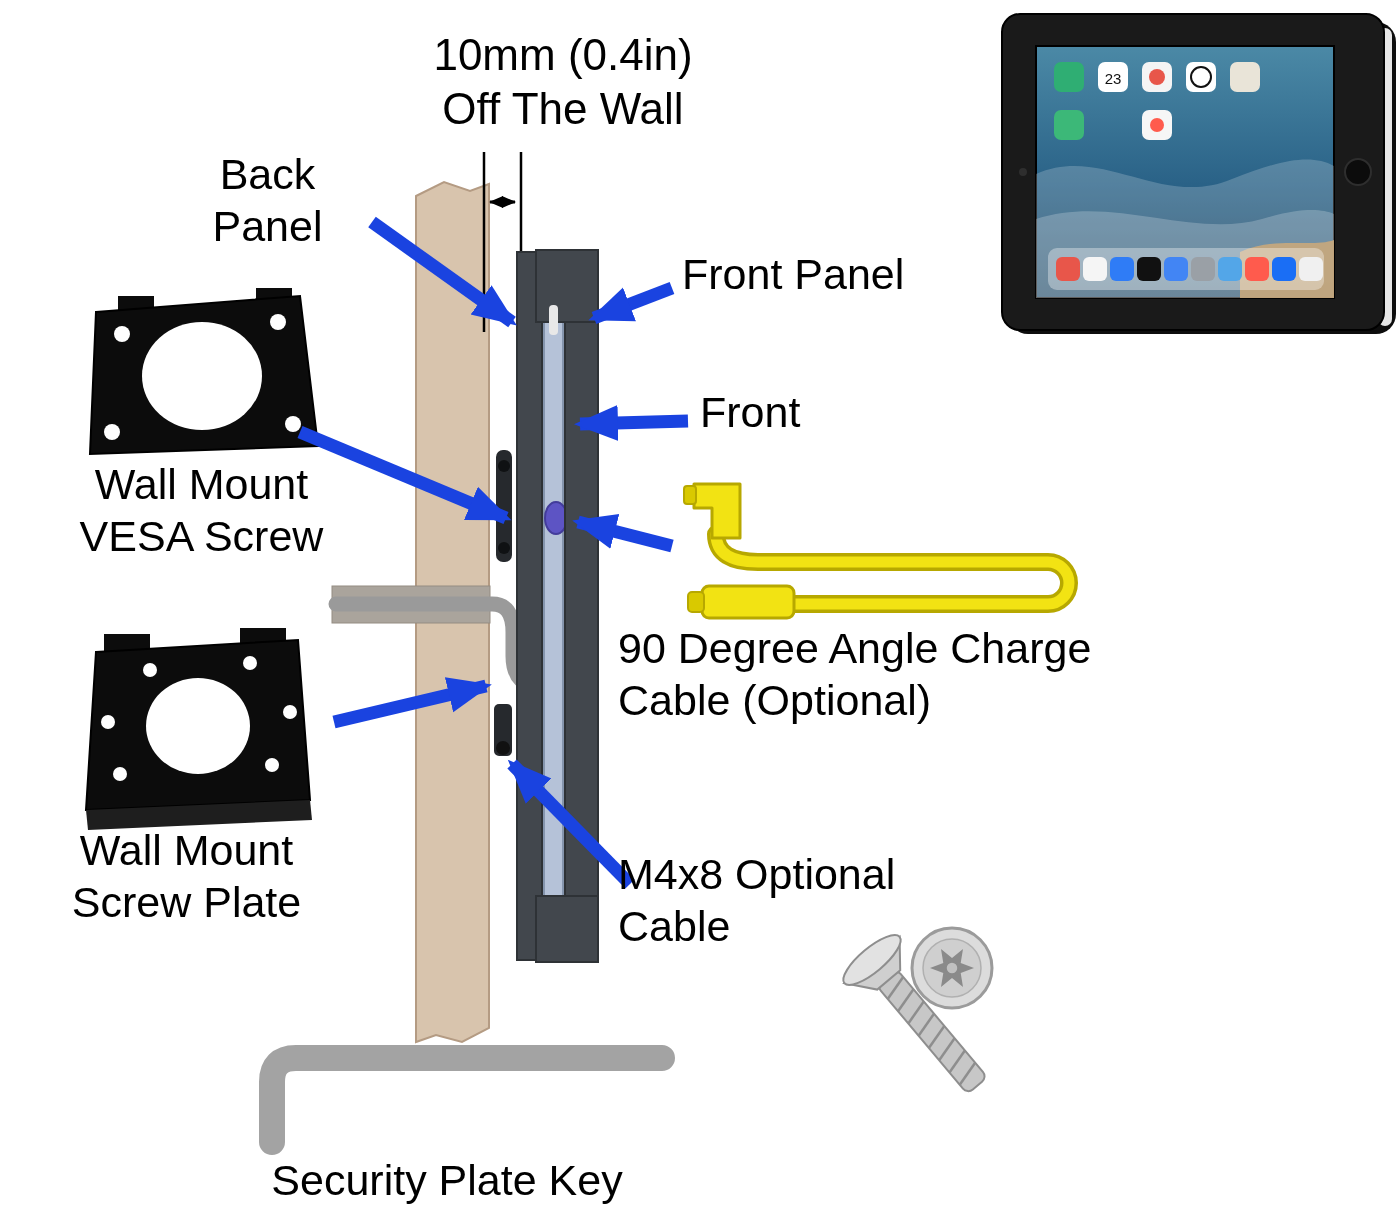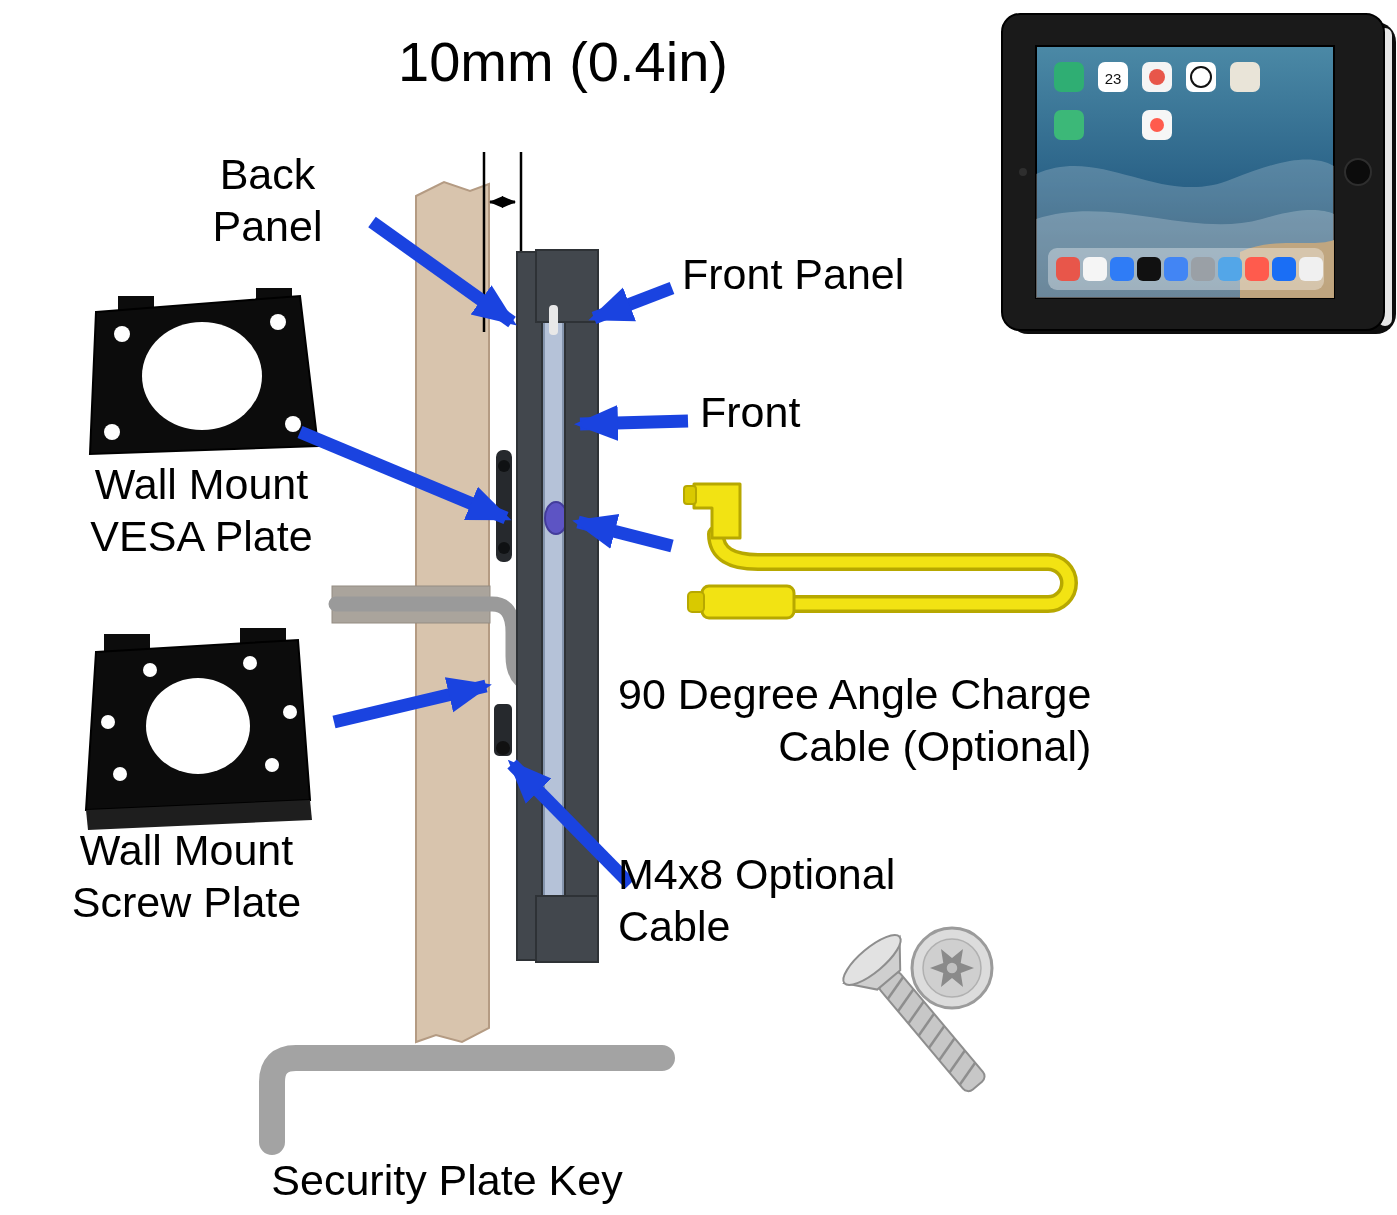--- a/index.html
+++ b/index.html
@@ -187,43 +187,44 @@
       <line x1="372" y1="222" x2="512" y2="322" marker-end="url(#blueHead)"></line>
       <line x1="672" y1="288" x2="594" y2="318" marker-end="url(#blueHead)"></line>
       <line x1="688" y1="421" x2="580" y2="424" marker-end="url(#blueHead)"></line>
       <line x1="300" y1="432" x2="506" y2="518" marker-end="url(#blueHead)"></line>
       <line x1="672" y1="546" x2="578" y2="522" marker-end="url(#blueHead)"></line>
       <line x1="334" y1="722" x2="486" y2="686" marker-end="url(#blueHead)"></line>
       <line x1="630" y1="884" x2="512" y2="764" marker-end="url(#blueHead)"></line>
     </g>
   </svg>
 
-  <div class="label center" style="left:398px; top:28px; width:330px; font-size:56px;">
+  <div class="label center" style="left:398px; top:28px; width:330px; font-size:44px;">
     <span>10mm (0.4in)</span>
+    <span>Off The Wall</span>
   </div>
 
   <div class="label" style="left:682px; top:248px;">
     <span>Front Panel</span>
   </div>
 
   <div class="label center" style="left:190px; top:148px; width:155px;">
     <span>Back</span>
     <span>Panel</span>
   </div>
 
   <div class="label" style="left:700px; top:386px;">
     <span>Front</span>
   </div>
 
   <div class="label center" style="left:44px; top:458px; width:315px;">
     <span>Wall Mount</span>
-    <span>VESA Plate</span>
-  </div>
-
-  <div class="label" style="left:618px; top:668px;text-align:right;">
+    <span>VESA Screw</span>
+  </div>
+
+  <div class="label" style="left:618px; top:622px;">
     <span>90 Degree Angle Charge</span>
     <span>Cable (Optional)</span>
   </div>
 
   <div class="label center" style="left:44px; top:824px; width:285px;">
     <span>Wall Mount</span>
     <span>Screw Plate</span>
   </div>
 
   <div class="label" style="left:618px; top:848px;">

